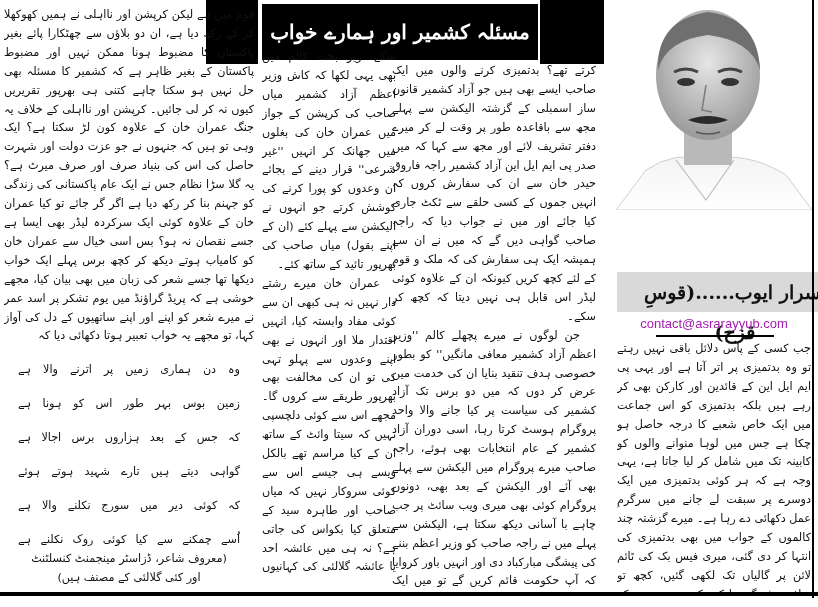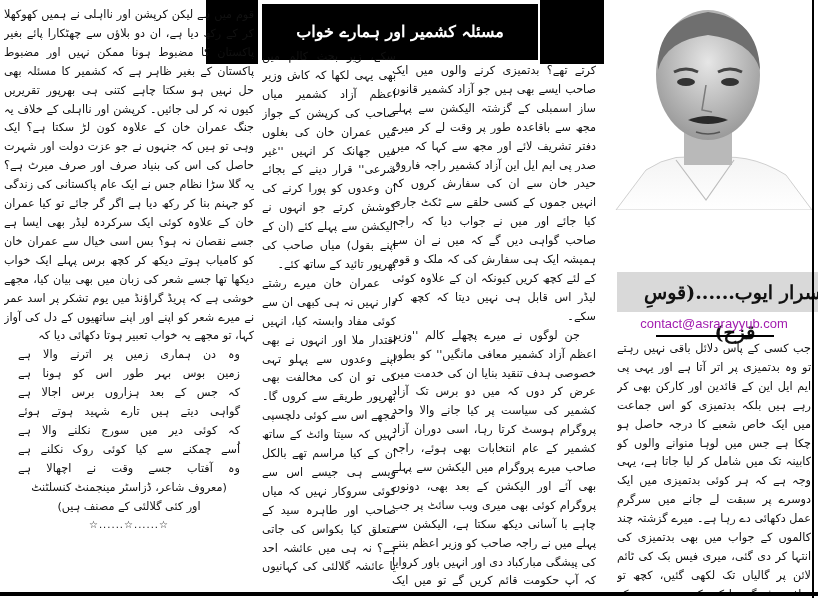--- a/index.html
+++ b/index.html
@@ -8,35 +8,35 @@
   .page { position:absolute; left:0; top:0; width:818px; height:607px; background:#fff; }
   .urdu { direction:rtl; text-align:justify; text-align-last:right;
           font-family:"DejaVu Sans", sans-serif; font-size:11.2px; line-height:18.9px; color:#111; }
   .col { position:absolute; overflow:hidden; }
   .col p { margin:0; }
   #col-left { left:4px; top:6px; width:250px; height:590px; }
   #col-mid { left:262px; top:48px; width:134px; height:530px; }
   #col-mid2 { left:402px; top:62px; width:136px; height:530px; }
   .title-box { position:absolute; left:262px; top:4px; width:276px; height:56px; background:#000;
                color:#fff; direction:rtl; text-align:center; font-family:"DejaVu Serif", serif;
-               font-size:16px; line-height:56px; font-weight:bold; }
+               font-size:20px; line-height:56px; font-weight:bold; }
   .black-block { position:absolute; left:206px; top:0px; width:52px; height:64px; background:#000; }
   .black-block2 { position:absolute; left:540px; top:0px; width:64px; height:64px; background:#000; }
   .photo { position:absolute; left:606px; top:0px; width:206px; height:210px; background:#fff; overflow:hidden; }
   .rule-v { position:absolute; right:4px; top:0; width:2px; height:598px; background:#000; }
   .rule-bottom { position:absolute; left:0; top:592px; width:818px; height:4px; background:#000; }
   .byline { position:absolute; left:617px; top:272px; width:194px; height:40px; background:#d9d9d9;
             direction:rtl; text-align:center; font-family:"DejaVu Serif", serif; font-size:19px;
             line-height:40px; font-weight:bold; color:#111;padding-left:21px; }
   .email { position:absolute; left:617px; top:316px; width:194px; text-align:center;
            font-family:"Liberation Sans", sans-serif; font-size:13px; color:#a21caf; }
   .email-rule { position:absolute; left:656px; top:335px; width:118px; height:2px; background:#000; }
   #col-right-text { left:617px; top:340px; width:194px; height:252px; }
   .poem { text-align:center; text-align-last:center; }
-  .poem-line { display:block; text-align:justify; text-align-last:justify; padding:0 14px; }
+  .poem-line { display:block; text-align:justify; text-align-last:justify; padding:0 14px;margin-top:15px; }
   .stars { text-align:center; text-align-last:center; font-size:10px; letter-spacing:1px; }
   .photo svg { display:block; }
 </style>
 </head>
 <body>
 
 <div class="page">
 
   <div class="black-block"></div>
   <div class="black-block2"></div>
@@ -91,21 +91,20 @@
 
   <div class="col urdu" id="col-left">
     <p>قوم میں ہے لیکن کرپشن اور نااہلی نے ہمیں کھوکھلا کر کے رکھ دیا ہے، ان دو بلاؤں سے چھٹکارا پائے بغیر پاکستان کا مضبوط ہونا ممکن نہیں اور مضبوط پاکستان کے بغیر ظاہر ہے کہ کشمیر کا مسئلہ بھی حل نہیں ہو سکتا چاہے کتنی ہی بھرپور تقریریں کیوں نہ کر لی جائیں۔ کرپشن اور نااہلی کے خلاف یہ جنگ عمران خان کے علاوہ کون لڑ سکتا ہے؟ ایک وہی تو ہیں کہ جنہوں نے جو عزت دولت اور شہرت حاصل کی اس کی بنیاد صرف اور صرف میرٹ ہے؟ یہ گلا سڑا نظام جس نے ایک عام پاکستانی کی زندگی کو جہنم بنا کر رکھ دیا ہے اگر گر جائے تو کیا عمران خان کے علاوہ کوئی ایک سرکردہ لیڈر بھی ایسا ہے جسے نقصان نہ ہو؟ بس اسی خیال سے عمران خان کو کامیاب ہوتے دیکھ کر کچھ برس پہلے ایک خواب دیکھا تھا جسے شعر کی زبان میں بھی بیان کیا، مجھے خوشی ہے کہ پریڈ گراؤنڈ میں یوم تشکر پر اسد عمر نے میرے شعر کو اپنے اور اپنے ساتھیوں کے دل کی آواز کہا، تو مجھے یہ خواب تعبیر ہوتا دکھائی دیا کہ</p>
     <div class="poem">
       <span class="poem-line">وہ دن ہماری زمیں پر اترنے والا ہے</span>
       <span class="poem-line">زمین بوس بہر طور اس کو ہونا ہے</span>
       <span class="poem-line">کہ جس کے بعد ہزاروں برس اجالا ہے</span>
       <span class="poem-line">گواہی دیتے ہیں تارے شہید ہوتے ہوئے</span>
       <span class="poem-line">کہ کوئی دیر میں سورج نکلنے والا ہے</span>
       <span class="poem-line">اُسے چمکنے سے کیا کوئی روک نکلنے ہے</span>
-      <span class="poem-line">وہ آفتاب جسے وقت نے اچھالا ہے</span>
     </div>
     <p class="poem">(معروف شاعر، ڈزاسٹر مینجمنٹ کنسلٹنٹ</p>
     <p class="poem">اور کئی گلالئی کے مصنف ہیں)</p>
     <p class="stars">☆......☆......☆</p>
   </div>
 
   <div class="rule-v"></div>
   <div class="rule-bottom"></div>
 </div>
 

